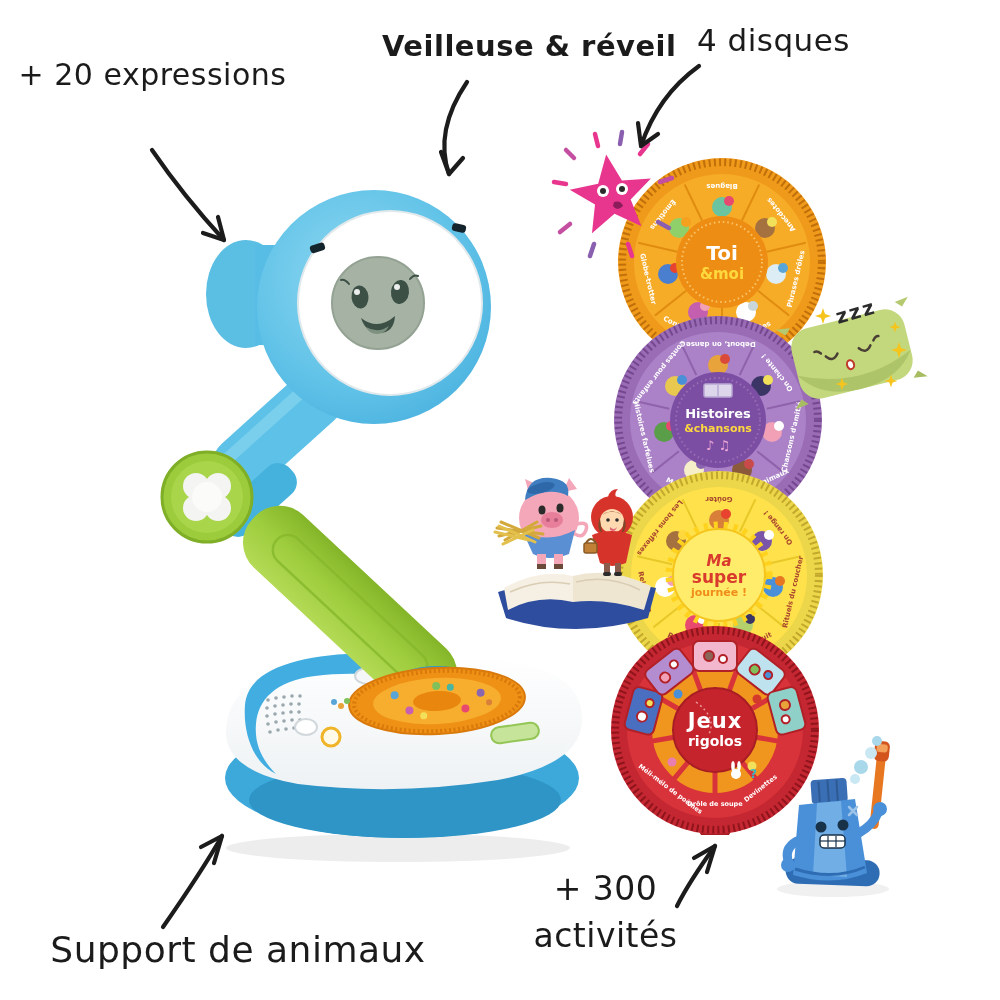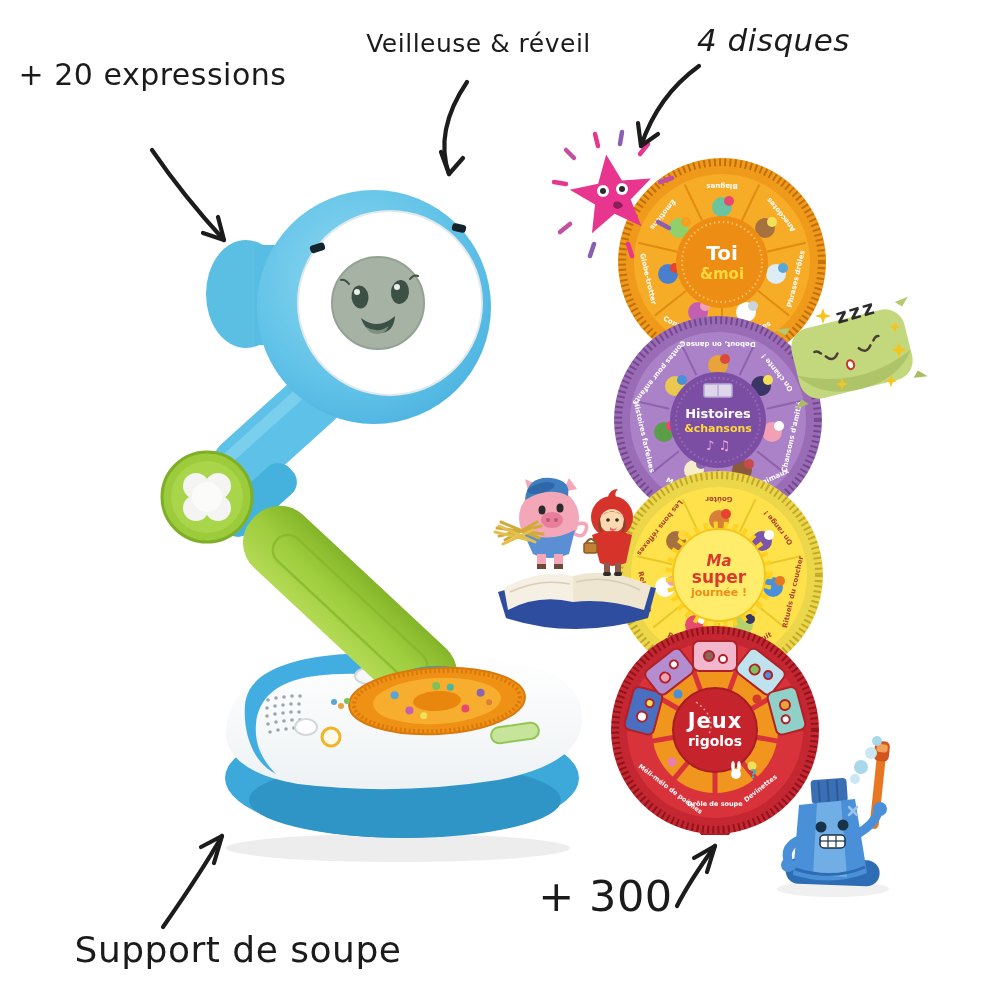--- a/index.html
+++ b/index.html
@@ -516,29 +516,30 @@
       <path d="M163,927 C186,894 206,864 222,836"></path>
       <path d="M222,836 L201,847 M222,836 L214,863"></path>
     </g>
   </g>
 </svg>
 
 <div class="ann" style="left:15px;top:54px;width:275px;font-size:30px;">
   <div>+ 20 expressions</div>
 </div>
 
-<div class="ann" style="left:366px;top:26px;width:225px;font-size:25px;">
+<div class="ann" style="left:382px;top:26px;width:225px;font-size:29px;font-weight:bold;">
   <div>Veilleuse &amp; réveil</div>
 </div>
 
-<div class="ann" style="left:695px;top:18px;width:155px;font-size:31px;text-align:right;font-style:italic;">
+<div class="ann" style="left:695px;top:18px;width:155px;font-size:31px;text-align:right;">
   <div>4 disques</div>
 </div>
 
-<div class="ann" style="left:533px;top:866px;width:145px;font-size:43px;">
+<div class="ann" style="left:533px;top:866px;width:145px;font-size:33px;">
   <div>+ 300</div>
+  <div>activités</div>
 </div>
 
 <div class="ann" style="left:48px;top:924px;width:380px;font-size:36px;">
-  <div>Support de soupe</div>
+  <div>Support de animaux</div>
 </div>
 
 </div>
 
 </body></html>

